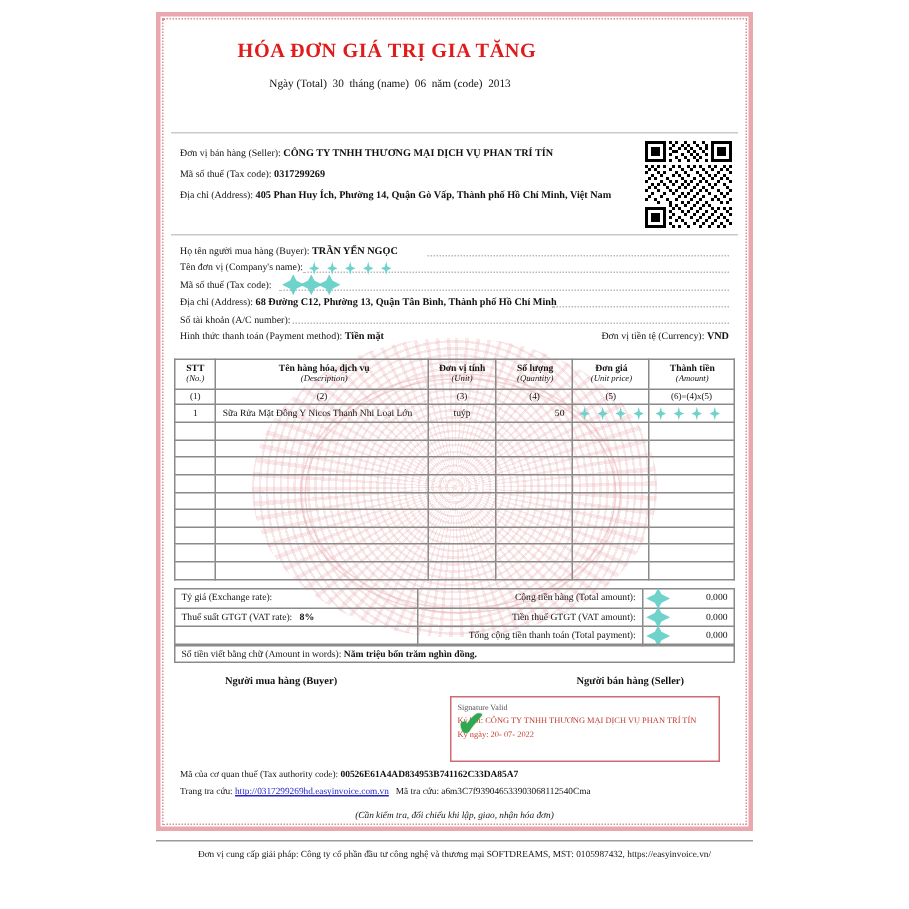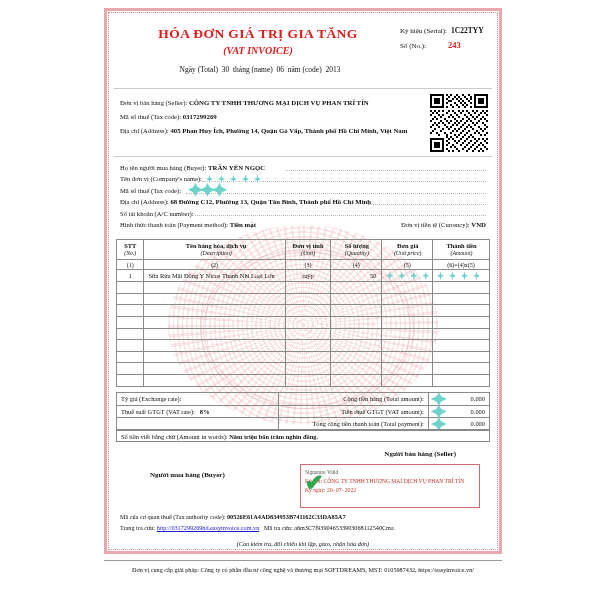--- a/index.html
+++ b/index.html
@@ -123,21 +123,21 @@
   .tot td{border:1px solid #8a8a8a;height:11.5px;padding:0 4px;}
   .tot b{font-size:6.6px;}
   .t-left{width:166px;}
   .t-mid{width:152px;text-align:right;}
   .t-right{width:56px;text-align:right;}
   .words{position:absolute;left:6px;top:415px;width:374px;border:1px solid #8a8a8a;
     box-sizing:border-box;height:13px;line-height:13px;font-size:6.4px;padding-left:4px;color:#111;}
 
   
   .sigrow{position:absolute;left:6px;top:436px;width:374px;font-size:7px;font-weight:bold;color:#111;}
-  .sig-b{position:absolute;left:34px;top:0;margin-top:21px;}
+  .sig-b{position:absolute;left:34px;top:0;}
   .sig-s{position:absolute;right:34px;top:0;}
 
   .sigbox{
     position:absolute;left:190px;top:450px;width:180px;height:44px;
     border:1px solid #d06a72;box-sizing:border-box;padding:3px 4px;
     font-size:5.6px;color:#c0392b;line-height:1.5;
   }
   .sig-valid{color:#555;font-size:5.4px;margin-bottom:1px;}
   .sigbox .nm{font-size:5.6px;}
   .check{
@@ -162,41 +162,30 @@
 <body>
 
 <div class="page">
   <div class="frame"></div>
   <div class="watermark"></div>
 
   <div class="inner content">
 
     <div class="title-row">
       <div class="title-main">HÓA ĐƠN GIÁ TRỊ GIA TĂNG</div>
-      <div class="title-sub">(VAT INVOICE)</div>
       <div class="title-date">
         <span>Ngày (Total)</span>
         &nbsp;<span>30</span>
         &nbsp;<span>tháng (name)</span>
         &nbsp;<span>06</span>
         &nbsp;<span>năm (code)</span>
         &nbsp;<span>2013</span>
       </div>
     </div>
 
-    <div class="serial-box">
-      <div class="serial-line">
-        <span class="serial-lbl">Ký hiệu (Serial):</span>
-        <span class="serial-val">1C22TYY</span>
-      </div>
-      <div class="serial-line">
-        <span class="serial-lbl">Số (No.):</span>
-        <span class="serial-no">243</span>
-      </div>
-    </div>
 
     <div class="hr-top"></div>
 
     <div class="seller">
       <div>
         <span class="lbl">Đơn vị bán hàng (Seller):</span>
         <b>CÔNG TY TNHH THƯƠNG MẠI DỊCH VỤ PHAN TRÍ TÍN</b>
       </div>
       <div>
         <span class="lbl">Mã số thuế (Tax code):</span>

